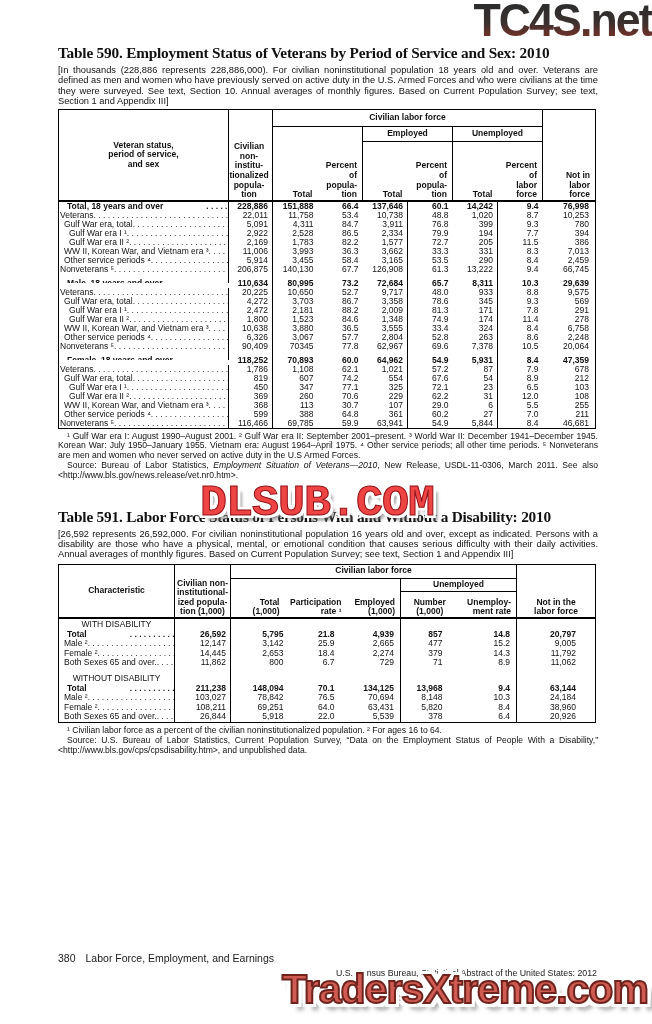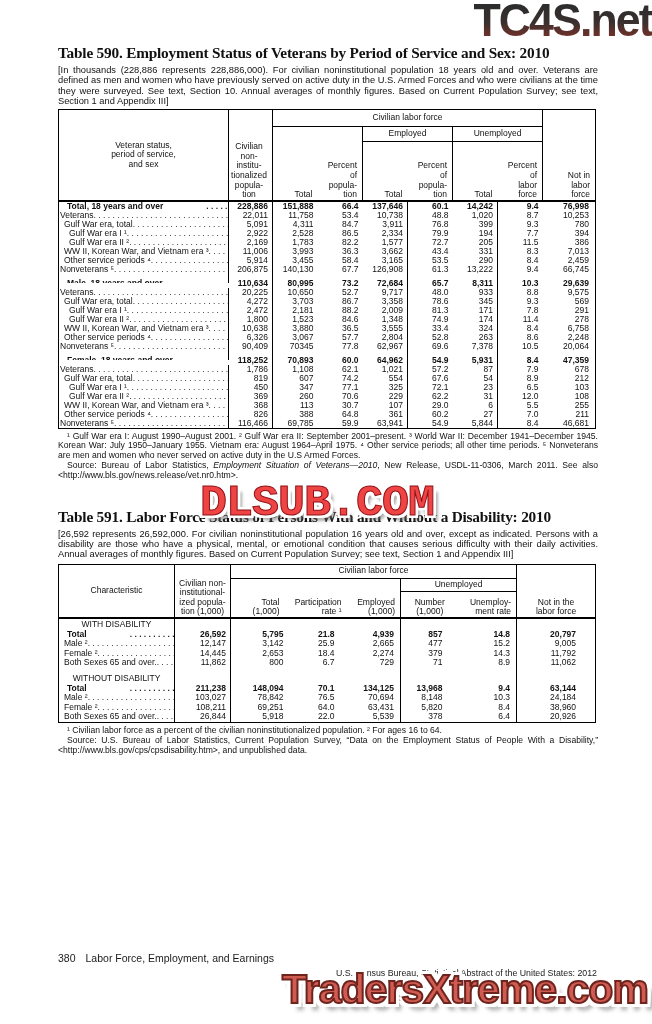--- a/index.html
+++ b/index.html
@@ -10,21 +10,21 @@
   
   .tbl-title { font-family:"Liberation Serif", serif; font-weight:bold; font-size:15.3px;
                letter-spacing:-0.2px; margin-bottom:3px; }
   .intro { font-size:9.3px; line-height:10.3px; text-align:justify; margin-bottom:3px; }
 
   
   table { border-collapse:collapse; table-layout:fixed; width:537px;
           border-left:1px solid #000; border-right:1px solid #000;
           border-top:1.6px solid #000; border-bottom:1.6px solid #000; }
   th, td { font-size:8.5px; font-weight:normal; vertical-align:bottom; padding:0; }
-  thead th { line-height:9.6px; white-space:pre-line; }
+  thead th { line-height:9.6px; white-space:pre-line;font-weight:bold; }
   thead tr:last-child th, thead th[rowspan] { border-bottom:2px solid #000; }
   .b-r { border-right:1px solid #000; }
   .grp { text-align:center; vertical-align:middle; border-bottom:1px solid #000; }
   .h-bot-r { text-align:right; padding-right:5px; }
   .stub-h { text-align:center; vertical-align:middle; }
 
   tbody td { line-height:9px; height:9px; white-space:nowrap; overflow:hidden; }
   tbody .stub { display:flex; align-items:baseline; }
   .lbl { white-space:nowrap; }
   .dots { flex:1 1 auto; overflow:hidden; color:#222; }
@@ -222,21 +222,21 @@
             </tr>
             <tr class="i1">
               <td class="stub b-r">
                 <span class="lbl">WW II, Korean War, and Vietnam era ³</span>
                 <span class="dots"></span>
               </td>
               <td class="num b-r">11,006</td>
               <td class="num">3,993</td>
               <td class="num">36.3</td>
               <td class="num b-r">3,662</td>
-              <td class="num">43.4</td>
+              <td class="num">33.3</td>
               <td class="num b-r">331</td>
               <td class="num">8.3</td>
               <td class="num b-r">7,013</td>
             </tr>
             <tr class="i1">
               <td class="stub b-r">
                 <span class="lbl">Other service periods ⁴</span>
                 <span class="dots"></span>
               </td>
               <td class="num b-r">5,914</td>
@@ -456,21 +456,21 @@
               <td class="num">29.0</td>
               <td class="num b-r">6</td>
               <td class="num">5.5</td>
               <td class="num b-r">255</td>
             </tr>
             <tr class="i1">
               <td class="stub b-r">
                 <span class="lbl">Other service periods ⁴</span>
                 <span class="dots"></span>
               </td>
-              <td class="num b-r">826</td>
+              <td class="num b-r">599</td>
               <td class="num">388</td>
               <td class="num">64.8</td>
               <td class="num b-r">361</td>
               <td class="num">60.2</td>
               <td class="num b-r">27</td>
               <td class="num">7.0</td>
               <td class="num b-r">211</td>
             </tr>
             <tr class="i0">
               <td class="stub b-r">

